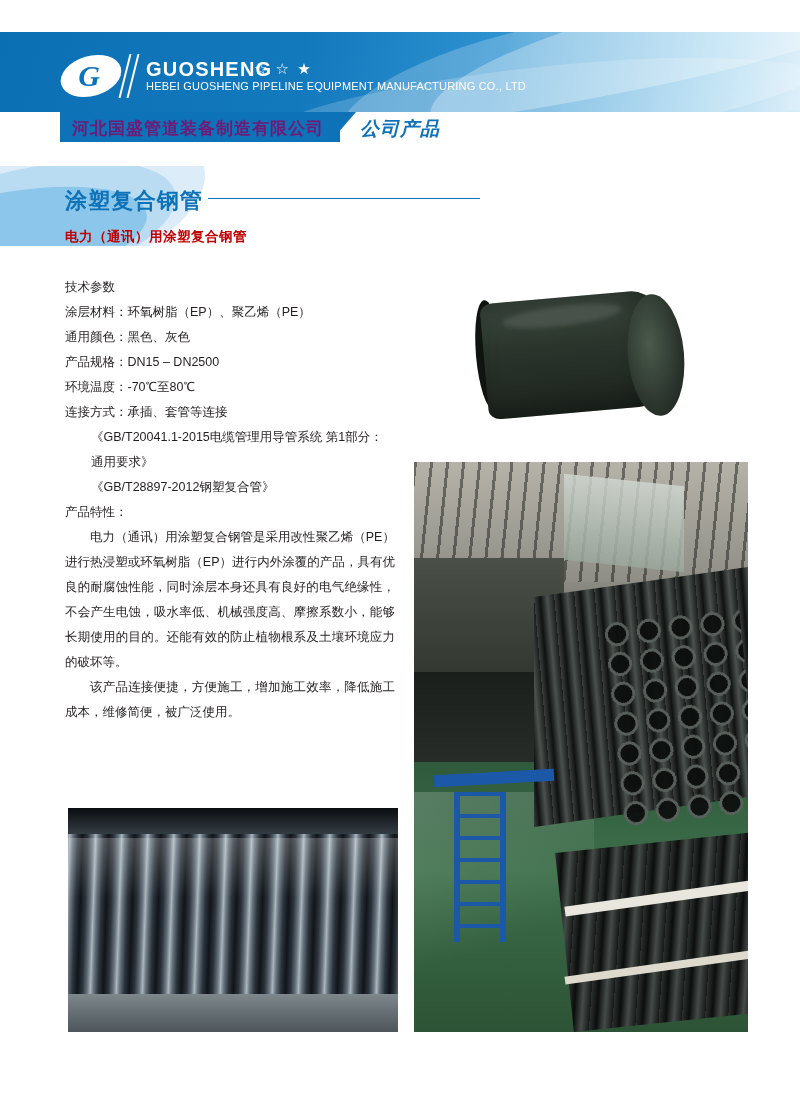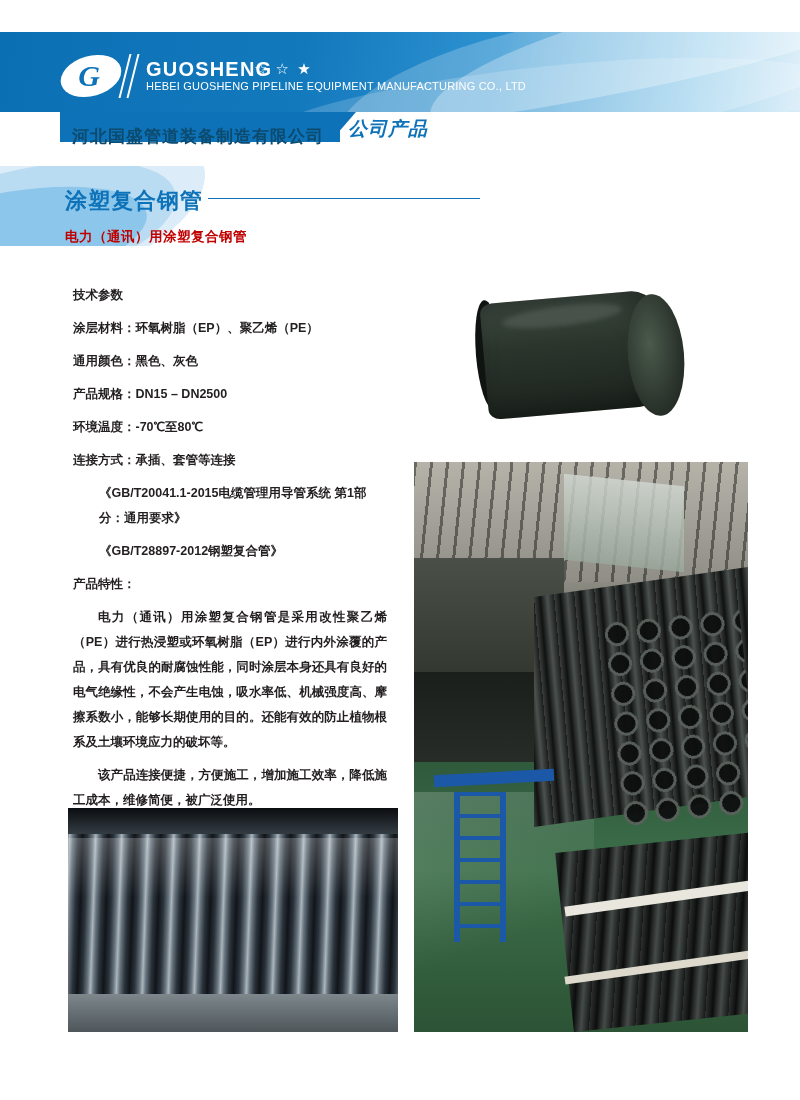--- a/index.html
+++ b/index.html
@@ -144,29 +144,29 @@
   .brand-sub {
     position: absolute;
     left: 146px; top: 80px;
     color: #ffffff;
     font-size: 11px;
     letter-spacing: 0.2px;
     white-space: nowrap;
   }
   .brand-cn {
     position: absolute;
-    left: 72px; top: 125px;
-    color: #0c4a6e;
+    left: 72px; top: 117px;
+    color: #701a75;
     font-size: 17px;
     font-weight: bold;
     letter-spacing: 1px;
   }
   .brand-prod {
     position: absolute;
-    left: 348px; top: 116px;
+    left: 360px; top: 116px;
     color: #0d72b8;
     font-size: 19px;
     font-weight: bold;
     font-style: italic;
     letter-spacing: 1px;
   }
 
   
   .title-swoosh {
     position: absolute;
@@ -223,21 +223,21 @@
 
   
   .text-col {
     position: absolute;
     left: 65px; top: 275px;
     width: 330px;
     font-size: 12.5px;
     line-height: 25px;
     color: #231f20;
   }
-  .text-col p { margin: 8px; font-weight: bold; }
+  .text-col p { margin: 0; }
   .text-col p.indent2 { text-indent: 2em; }
   .text-col p.spec {
     padding-left: 26px;
     text-indent: 0;
   }
   .para {
     text-align: justify;
   }
 
   

